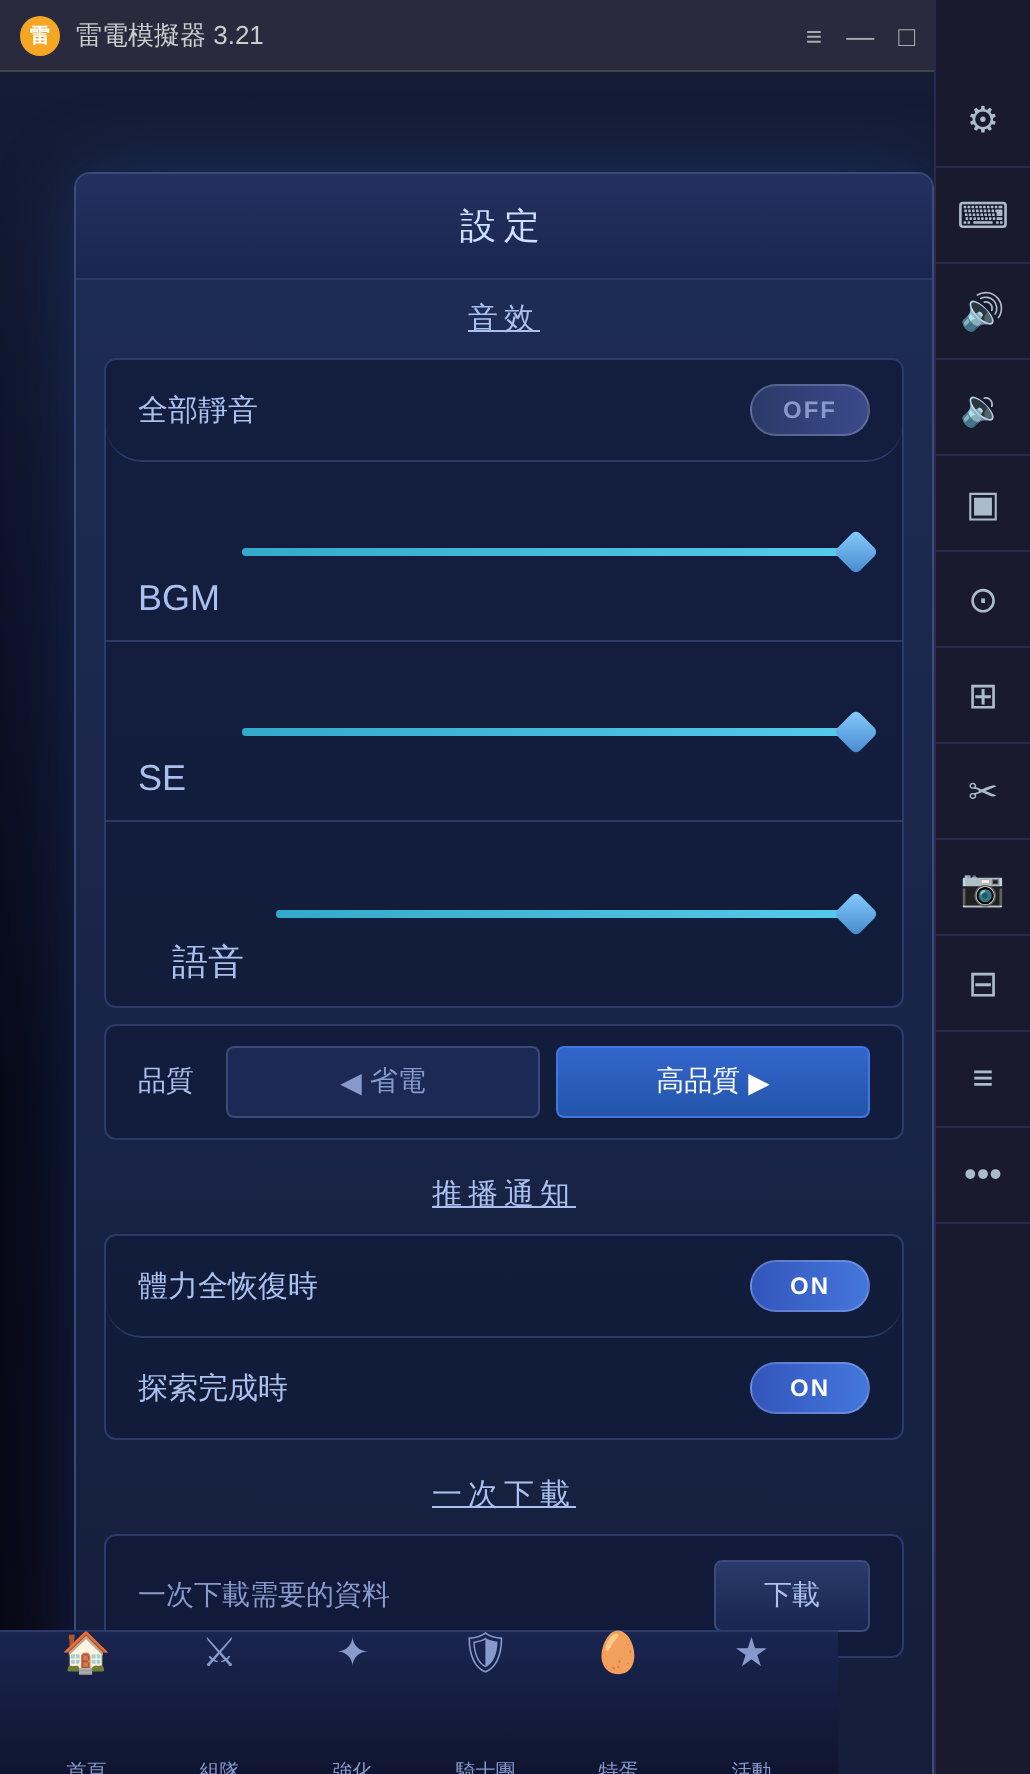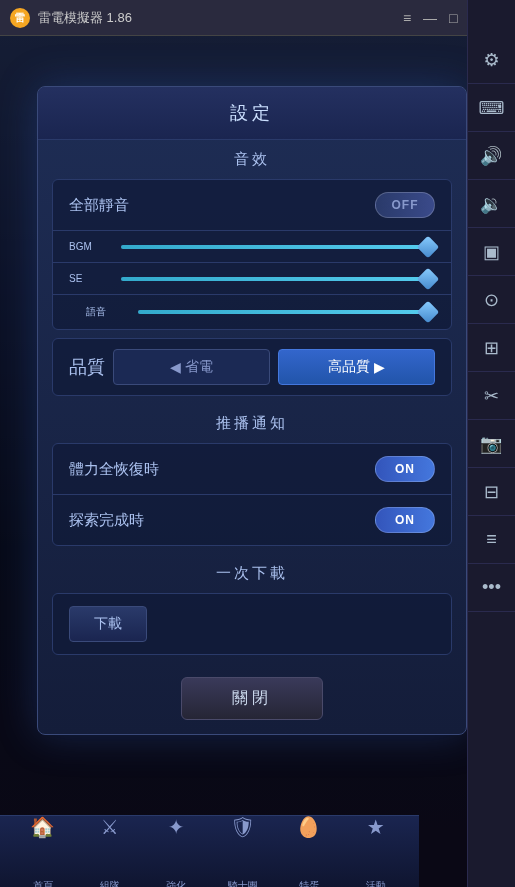--- a/index.html
+++ b/index.html
@@ -180,38 +180,40 @@
       background: linear-gradient(180deg, #243060 0%, #1a2550 100%);
     }
 
     
     .section-header {
       text-align: center;
       color: #aac0ee;
       font-size: 15px;
       padding: 10px;
       letter-spacing: 3px;
+      text-decoration: underline;
     }
 
     
     .section-container {
       margin: 0 14px 8px;
       background: rgba(15, 25, 55, 0.7);
       border: 1px solid #2a3a6a;
       border-radius: 6px;
       padding: 0;
     }
 
     
     .toggle-row {
       display: flex;
       align-items: center;
       justify-content: space-between;
       padding: 12px 16px;
       border-bottom: 1px solid #2a3a6a;
+      border-radius: 18px;
     }
     .toggle-row:last-child {
       border-bottom: none;
     }
     .row-label {
       color: #aac0ee;
       font-size: 15px;
     }
 
     
@@ -244,23 +246,24 @@
       padding: 10px 16px;
       gap: 16px;
       border-bottom: 1px solid #2a3a6a;
     }
     .slider-row:last-child {
       border-bottom: none;
       padding-left: 33px;
     }
     .slider-label {
       color: #aac0ee;
-      font-size: 10px;
+      font-size: 18px;
       width: 36px;
       flex-shrink: 0;
+      margin-top: 48px;
     }
     .slider-track {
       flex: 1;
       height: 4px;
       background: #2a3a6a;
       border-radius: 2px;
       position: relative;
     }
     .slider-fill {
       height: 100%;
@@ -280,21 +283,21 @@
 
     
     .quality-row {
       display: flex;
       align-items: center;
       padding: 10px 16px;
       gap: 8px;
     }
     .quality-label {
       color: #aac0ee;
-      font-size: 18px;
+      font-size: 14px;
       width: 36px;
       flex-shrink: 0;
     }
     .quality-btn {
       flex: 1;
       height: 36px;
       border-radius: 4px;
       display: flex;
       align-items: center;
       justify-content: center;
@@ -386,21 +389,21 @@
       font-size: 14px;
       cursor: pointer;
     }
   </style>
 </head>
 <body>
 
 <div class="title-bar">
   <div class="title-left">
     <div class="app-icon">雷</div>
-    <span class="app-title">雷電模擬器 1.86</span>
+    <span class="app-title">雷電模擬器 3.21</span>
   </div>
   <div class="title-controls">
     <span>≡</span>
     <span>—</span>
     <span>□</span>
     <span>✕</span>
     <span>⊕</span>
   </div>
 </div>
 
@@ -494,20 +497,21 @@
         </div>
         <div class="toggle-row">
           <span class="row-label">探索完成時</span>
           <div class="toggle-switch toggle-on">ON</div>
         </div>
       </div>
 
       <div class="section-header">一次下載</div>
       <div class="section-container">
         <div class="download-row">
+          <span class="download-text">一次下載需要的資料</span>
           <button class="download-btn">下載</button>
         </div>
       </div>
 
       <div class="close-btn-container">
         <button class="close-btn">關閉</button>
       </div>
     </div>
   </div>
 

